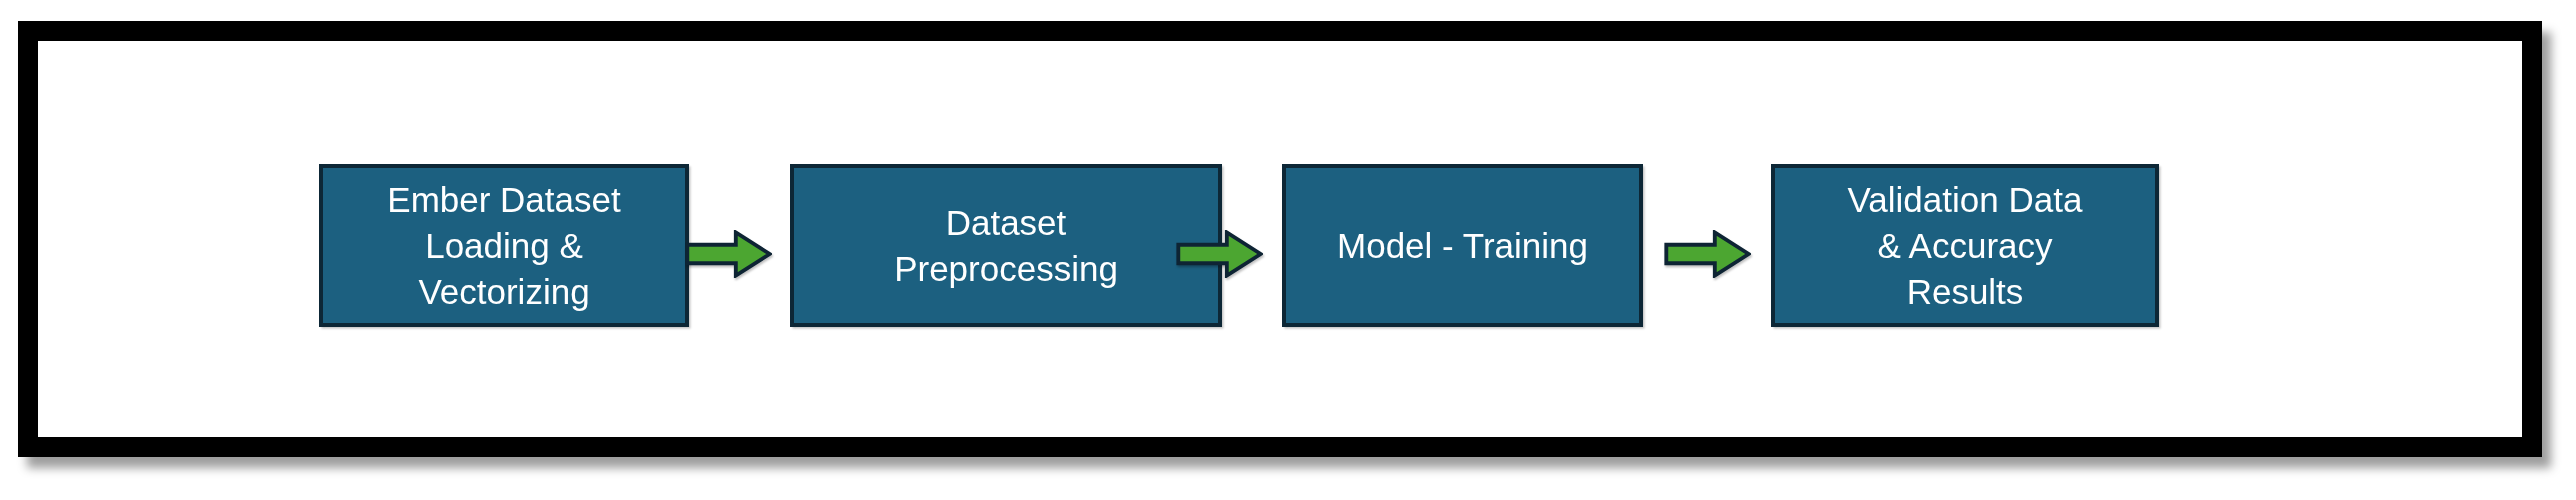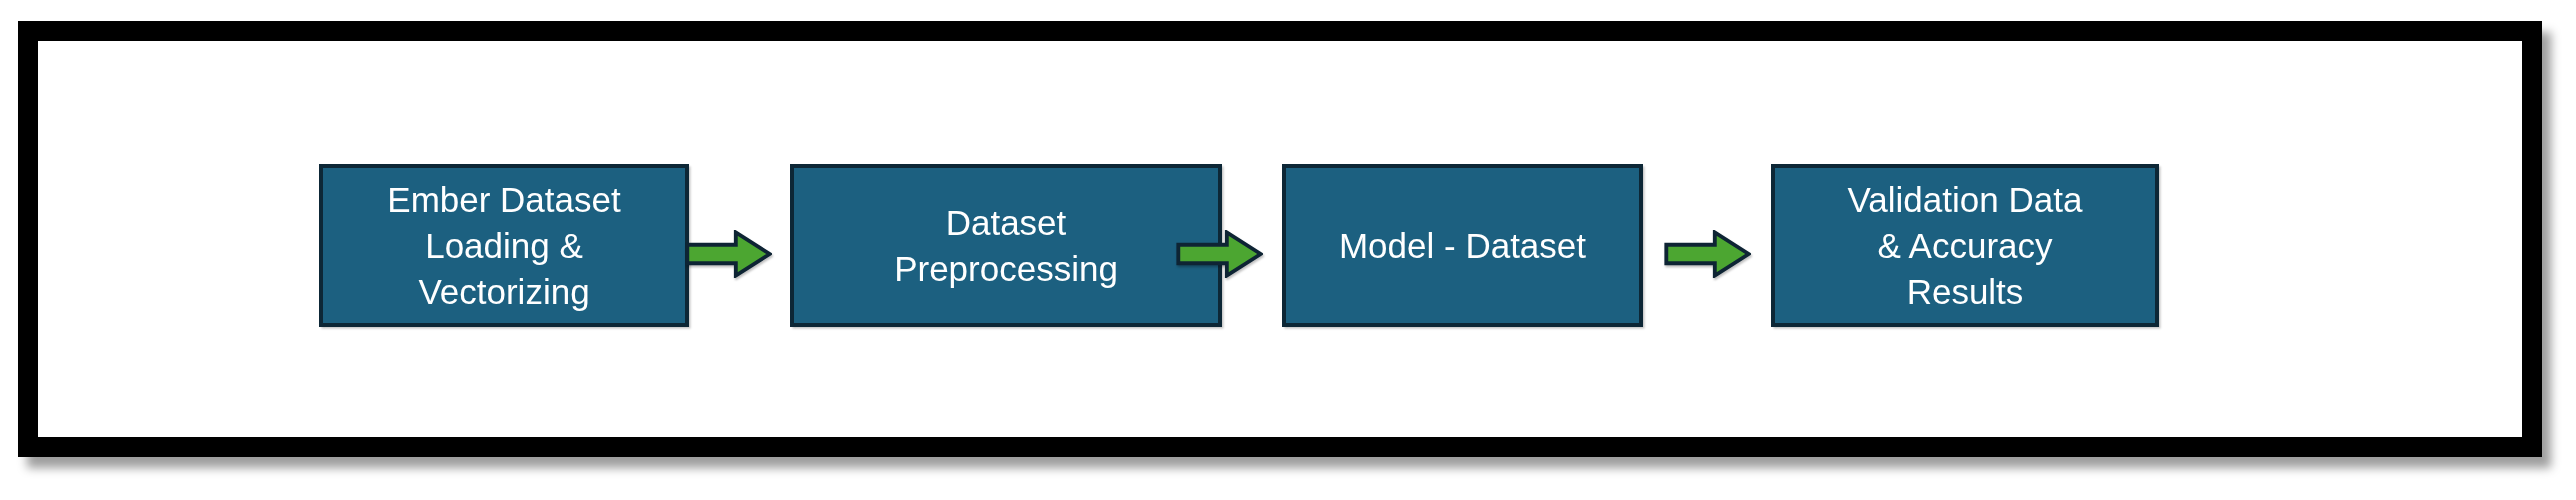--- a/index.html
+++ b/index.html
@@ -85,21 +85,21 @@
   <div class="flow-box box-2">
     <span>Dataset
 Preprocessing</span>
   </div>
 
   <svg class="flow-arrow arrow-2" viewBox="0 0 113 62">
     <polygon points="3,19 66,19 66,3 110,31 66,59 66,43 3,43"></polygon>
   </svg>
 
   <div class="flow-box box-3">
-    <span>Model - Dataset</span>
+    <span>Model - Training</span>
   </div>
 
   <svg class="flow-arrow arrow-3" viewBox="0 0 113 62">
     <polygon points="3,19 66,19 66,3 110,31 66,59 66,43 3,43"></polygon>
   </svg>
 
   <div class="flow-box box-4">
     <span>Validation Data
 &amp; Accuracy
 Results</span>

